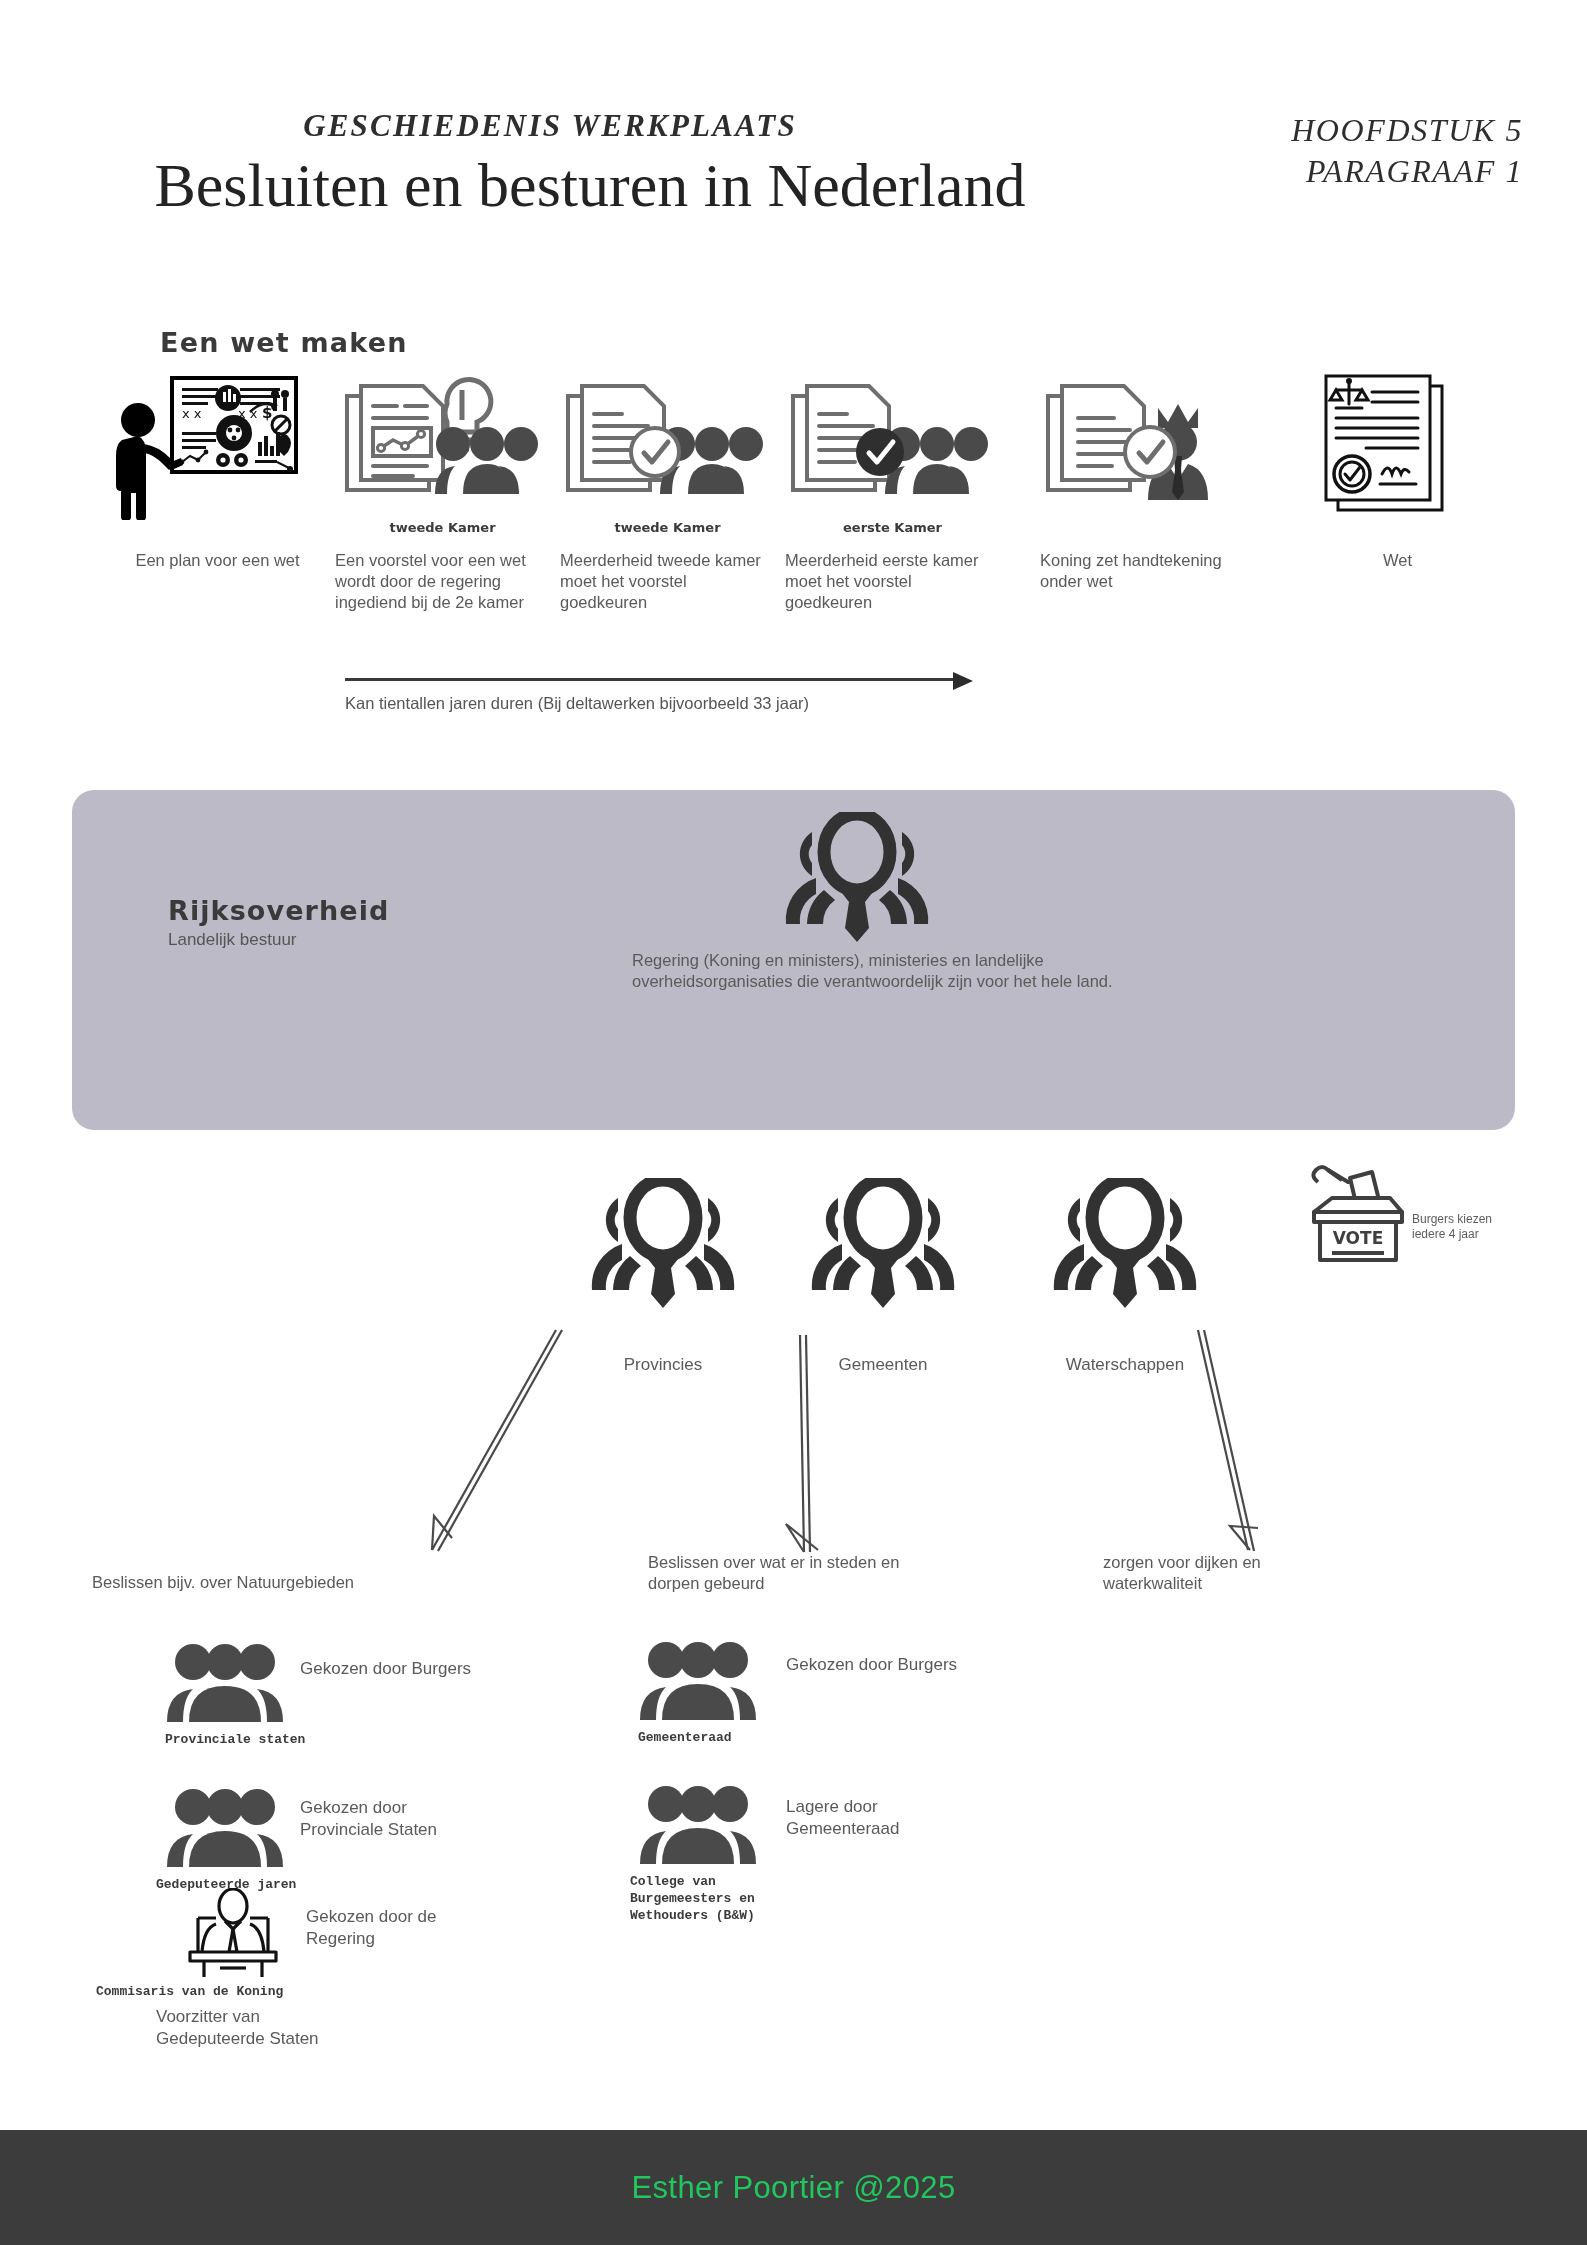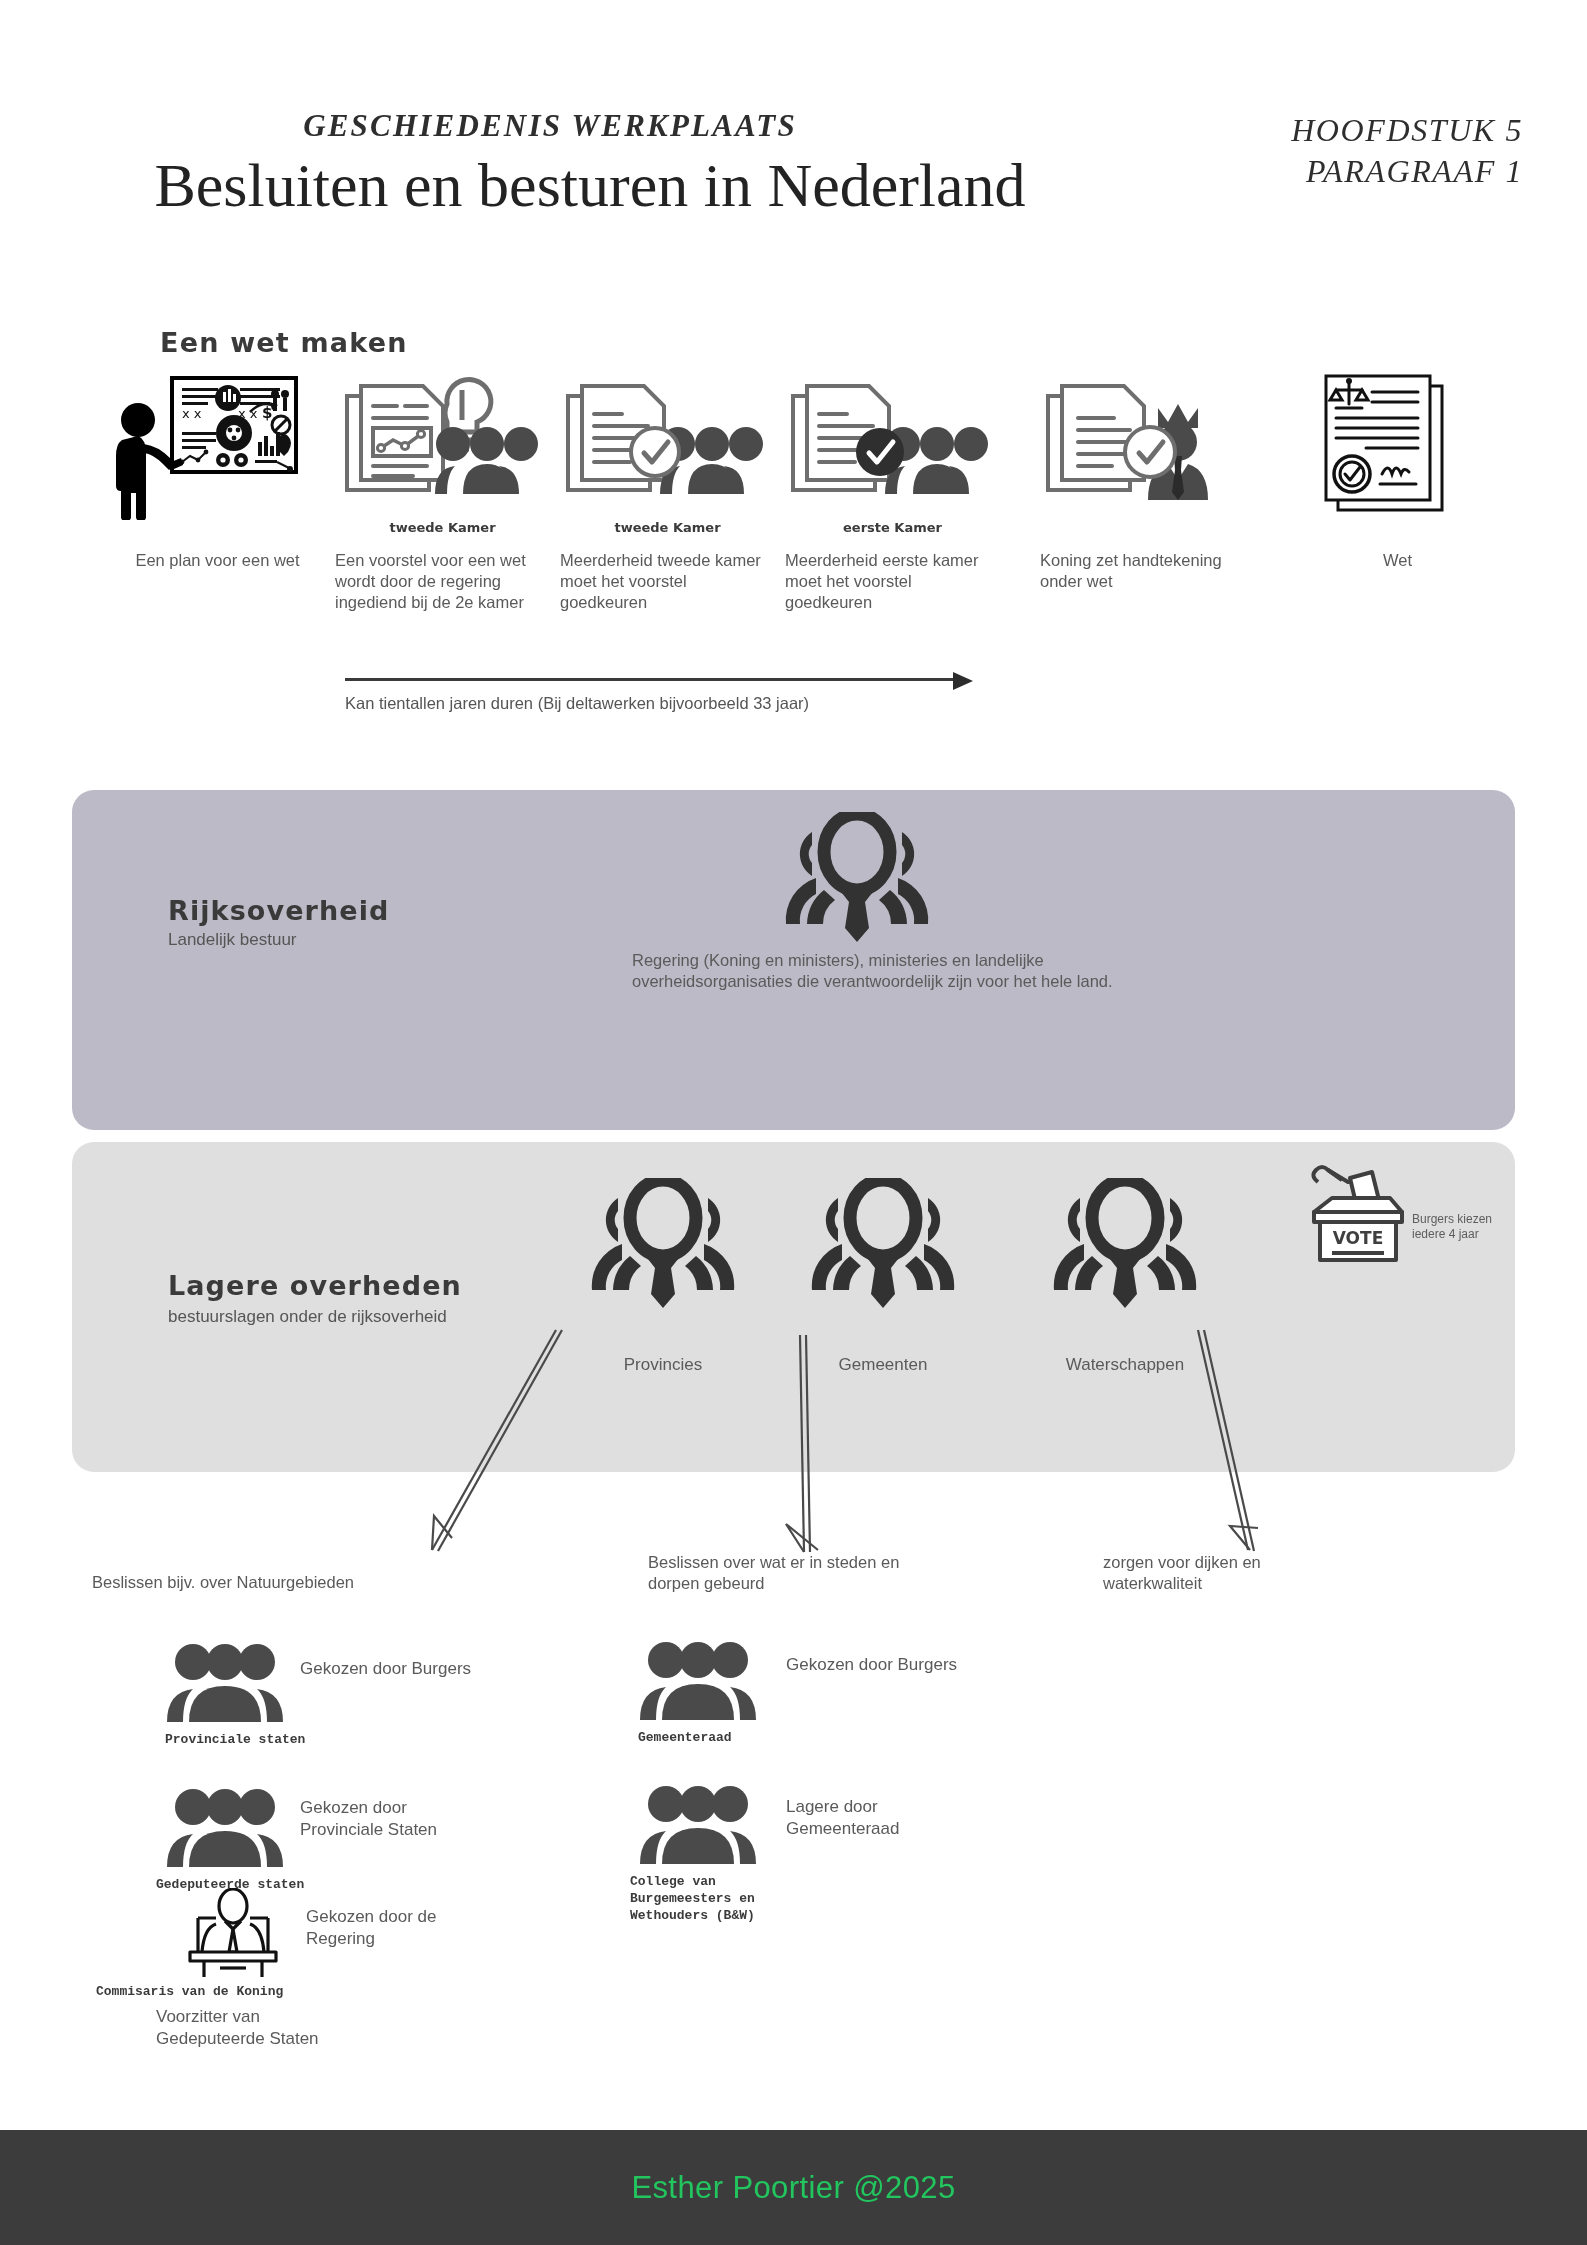--- a/index.html
+++ b/index.html
@@ -390,24 +390,20 @@
           <ellipse cx="85" cy="40" rx="33" ry="38" fill="none" stroke="#323232" stroke-width="13"></ellipse>
           <path d="M52 78 a45 45 0 0 0 -17 34 l16 0 a30 30 0 0 1 12 -24 z"></path>
           <path d="M118 78 a45 45 0 0 1 17 34 l-16 0 a30 30 0 0 0 -12 -24 z"></path>
           <path d="M66 76 l38 0 l-11 14 l4 26 l-12 14 l-12 -14 l4 -26 z"></path>
         </g>
       </svg>
     </div>
     <div class="govcap" style="left:560px;top:160px;width:560px;">Regering (Koning en ministers), ministeries en landelijke overheidsorganisaties die verantwoordelijk zijn voor het hele land.</div>
   </div>
 
-  <div id="panel-lager" class="panel">
-    <div class="panel-h" style="top:128px;">Lagere overheden</div>
-    <div class="panel-sub" style="top:165px;">bestuurslagen onder de rijksoverheid</div>
-  </div>
 
   <div style="position:absolute;left:578px;top:1178px;">
     <svg width="170" height="130" viewBox="0 0 170 130">
       <g fill="#323232">
         <path d="M40 20 a26 26 0 0 0 0 44 l0 -13 a14 14 0 0 1 0 -18 z"></path>
         <path d="M14 112 a44 44 0 0 1 30 -46 l0 16 a30 30 0 0 0 -16 30 z"></path>
         <path d="M130 20 a26 26 0 0 1 0 44 l0 -13 a14 14 0 0 0 0 -18 z"></path>
         <path d="M156 112 a44 44 0 0 0 -30 -46 l0 16 a30 30 0 0 1 16 30 z"></path>
         <ellipse cx="85" cy="40" rx="33" ry="38" fill="none" stroke="#323232" stroke-width="13"></ellipse>
         <path d="M52 78 a45 45 0 0 0 -17 34 l16 0 a30 30 0 0 1 12 -24 z"></path>
@@ -508,21 +504,21 @@
         <g fill="#4a4a4a">
           <circle cx="28" cy="22" r="18"></circle>
             <circle cx="60" cy="22" r="18"></circle>
             <circle cx="92" cy="22" r="18"></circle>
           <path d="M2 82 q0 -30 26 -33 q-10 9 -10 33 z"></path>
           <path d="M118 82 q0 -30 -26 -33 q10 9 10 33 z"></path>
           <path d="M24 82 q0 -36 36 -36 q36 0 36 36 z"></path>
         </g>
       </svg>
     </div>
-    <div class="nm" style="left:-9px;top:92px;width:210px;">Gedeputeerde staten</div>
+    <div class="nm" style="left:-9px;top:92px;width:210px;">Gedeputeerde jaren</div>
     <div class="rt" style="left:135px;top:12px;width:150px;">Gekozen door Provinciale Staten</div>
   </div>
 
   <div class="dblock" style="left:178px;top:1888px;width:420px;height:150px;">
     <div class="ico">
       <svg width="110" height="92" viewBox="0 0 110 92">
         <g fill="none" stroke="#111" stroke-width="3.2" stroke-linejoin="round">
           <ellipse cx="55" cy="18" rx="14" ry="17"></ellipse>
           <path d="M20 30 h18 M72 30 h18"></path>
           <path d="M20 30 v34 M90 30 v34"></path>

